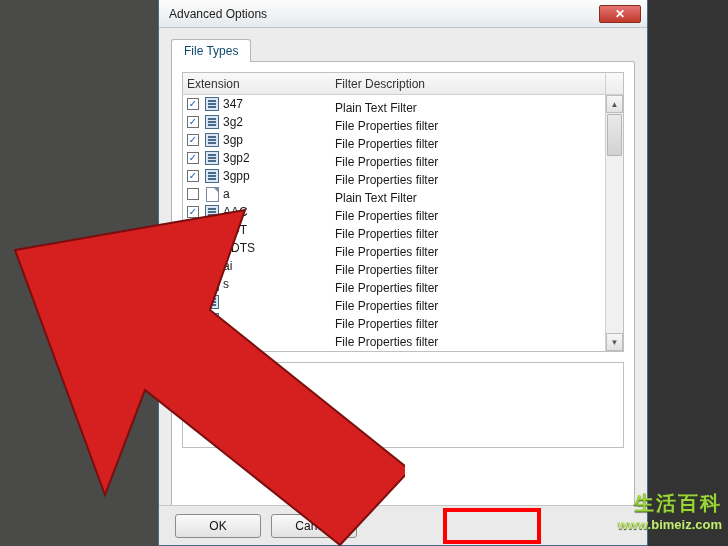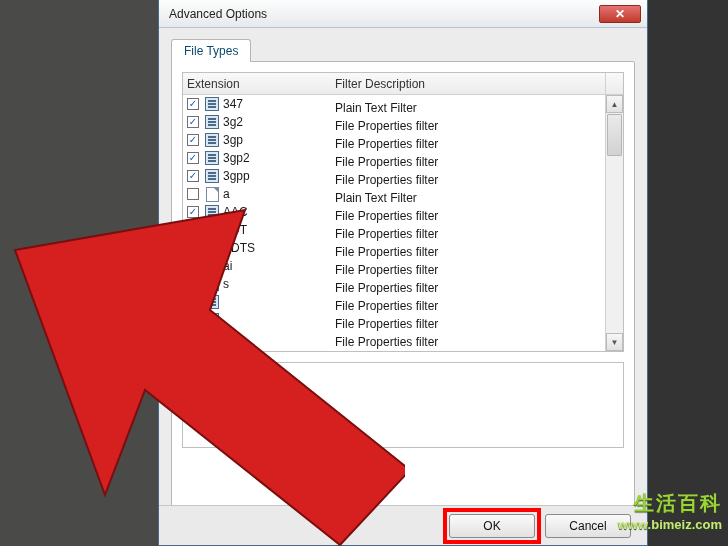--- a/index.html
+++ b/index.html
@@ -80,21 +80,21 @@
 
   .group { margin-top: 10px; border: 1px solid #c0c0c0; padding: 8px 10px 14px 10px; position: relative; height: 86px; }
   .group-label { color: #222; }
   .radio-row { display: flex; align-items: center; gap: 6px; margin-top: 6px; color: #222; }
   .radio-dot { width: 12px; height: 12px; border: 1px solid #707070; border-radius: 50%; background: #fff; display:inline-flex;align-items:center;justify-content:center; }
   .radio-dot .inner { width: 6px; height: 6px; border-radius:50%; background:#1a5fb4; }
 
   .button-row {
     position: absolute; left: 0; right: 0; bottom: 0; height: 40px;
     background: #eaeaea; border-top: 1px solid #c6c6c6;
-    display: flex; align-items: center; justify-content: flex-end; gap: 10px; padding: 0 16px;
+    display: flex; align-items: center; justify-content: flex-start; gap: 10px; padding: 0 16px;
   }
   .btn {
     min-width: 86px; height: 24px; border: 1px solid #8a8a8a; border-radius: 3px;
     background: linear-gradient(#fafafa,#e2e2e2);
     display: flex; align-items: center; justify-content: center; color: #111;
   }
   .ok-highlight {
     position: absolute; border: 4px solid #ff0000; pointer-events: none;
   }
 

